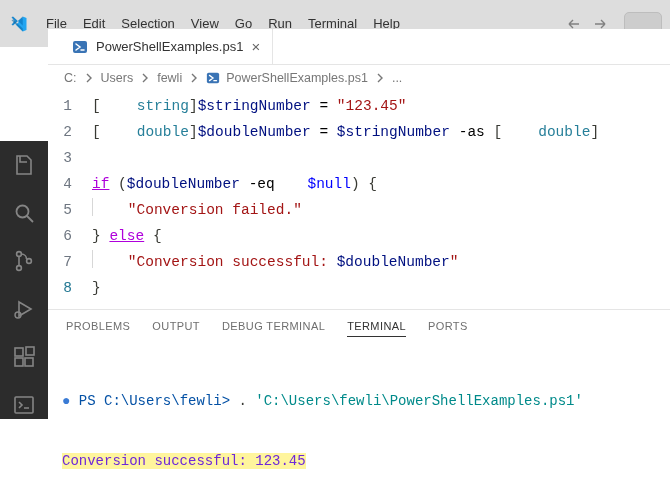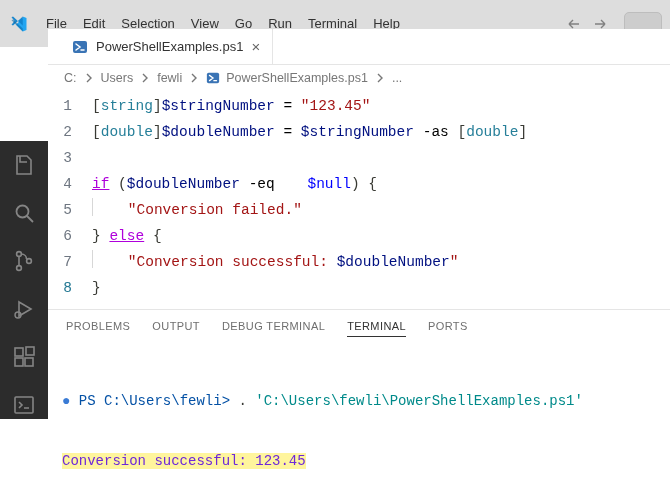--- a/index.html
+++ b/index.html
@@ -64,21 +64,21 @@
   .breadcrumbs .ps-small { width: 14px; height: 14px; color: #3a74b5; }
 
   
   .editor { flex: 0 0 auto; padding: 2px 0 8px 0; font-family: Consolas, "Courier New", monospace; font-size: 14.5px; line-height: 26px; white-space: pre; overflow: hidden; }
   .code-line { display: flex; }
   .lineno { width: 44px; text-align: right; padding-right: 20px; color: var(--line-no-dim); user-select: none; }
   .lineno.current { color: var(--line-no); }
   .code { flex: 1; }
   .guide { display:inline-block; width: 0; border-left: 1px solid #d7d7d7; height: 18px; vertical-align: -2px; }
   .tk-punct { color: var(--punct); }
-  .tk-type  { color: var(--type); }
+  .tk-type  { color: var(--type); margin-left: 36px; }
   .tk-var   { color: var(--var); margin-top: 37px; }
   .tk-op    { color: var(--op); }
   .tk-str   { color: var(--str); }
   .tk-kw    { color: var(--kw); text-decoration: underline; }
   .tk-null  { color: var(--null); margin-left: 24px; }
 
   
   .panel { flex: 1; border-top: 1px solid var(--border); display: flex; flex-direction: column; min-height: 0; }
   .panel-tabs { display: flex; gap: 22px; padding: 10px 0 8px 18px; font-size: 11px; letter-spacing: 0.4px; color: var(--panel-tab); }
   .panel-tab { cursor: default; }

